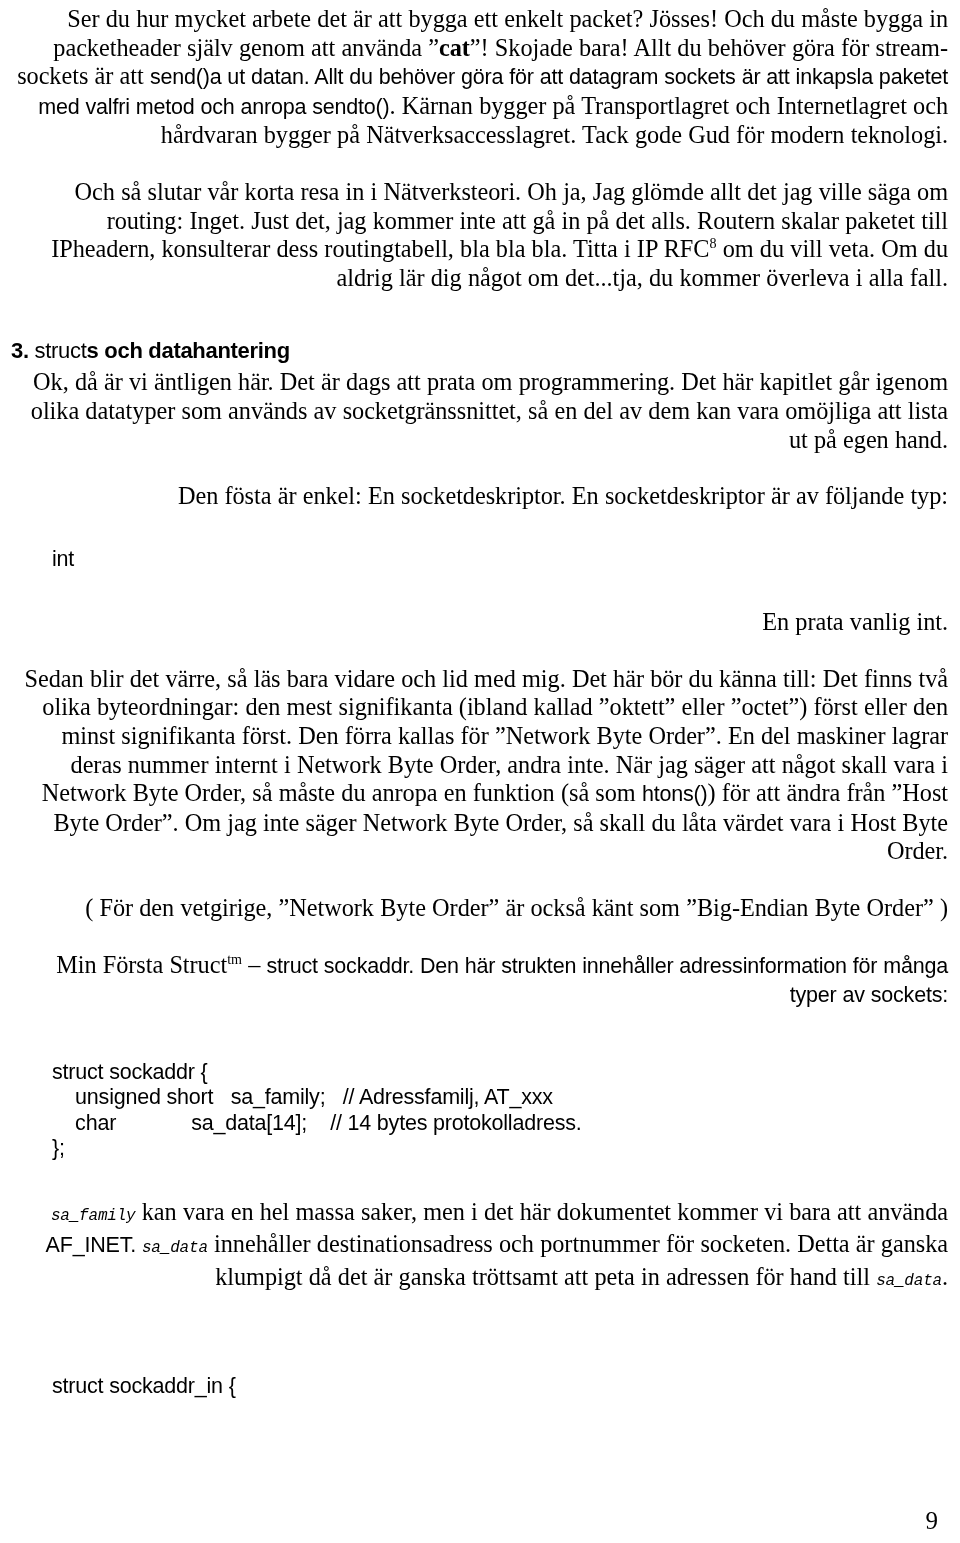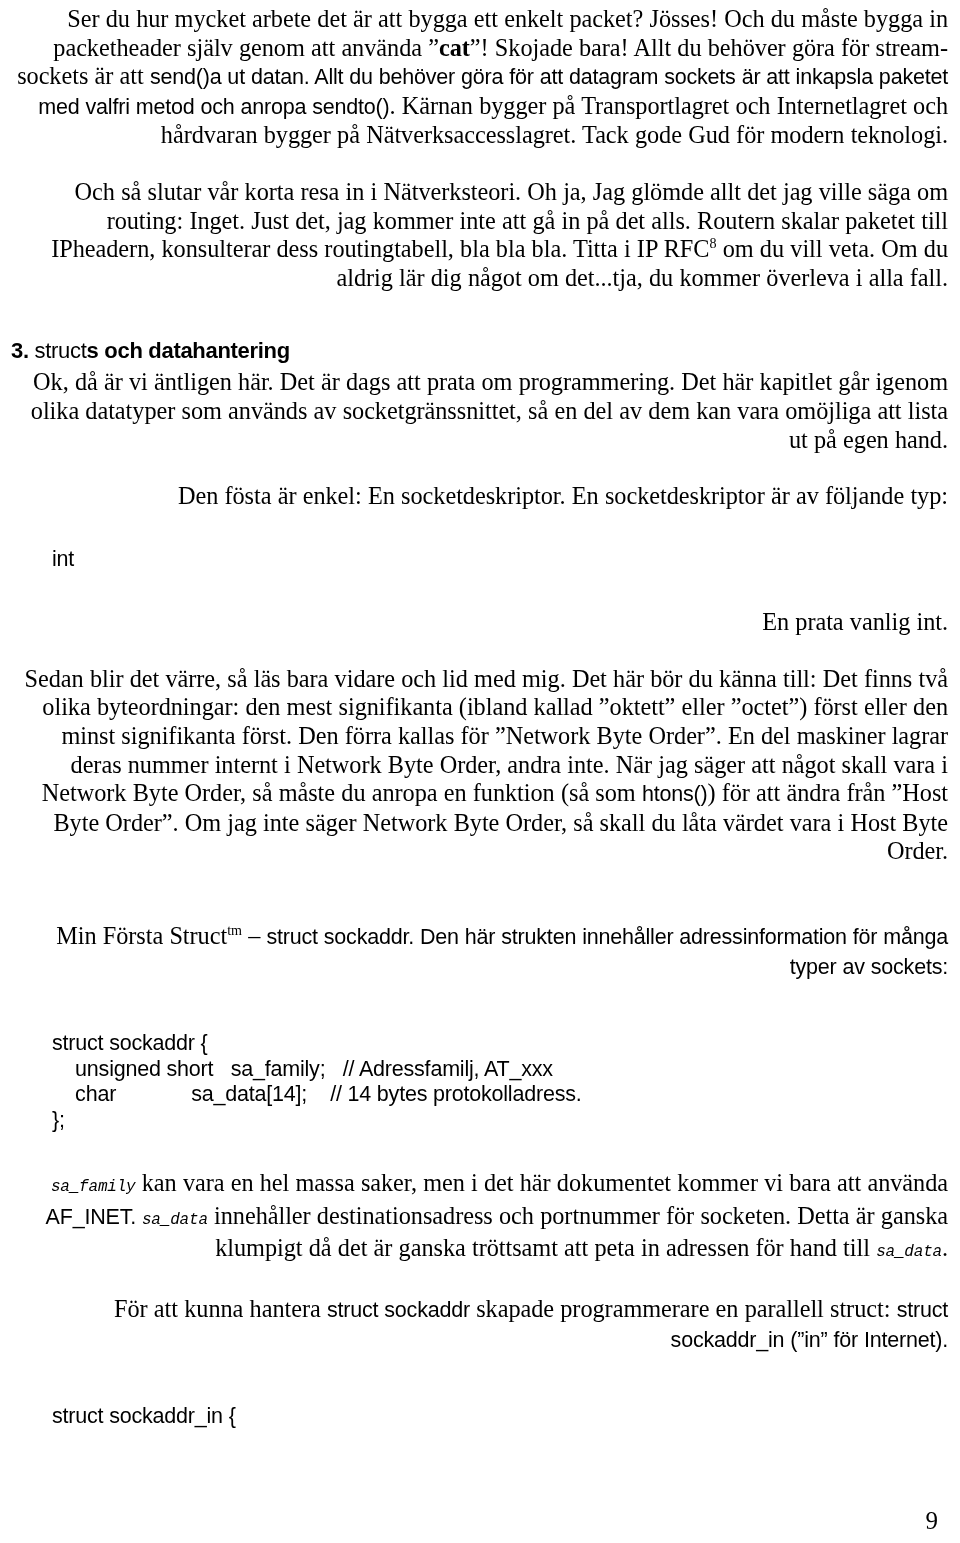--- a/index.html
+++ b/index.html
@@ -107,39 +107,39 @@
   <div class="spacer-md"></div>
 
   <p class="body-text">En prata vanlig int.</p>
 
   <div class="spacer-md"></div>
 
   <p class="body-text"><span>Sedan blir det värre, så läs bara vidare och lid med mig. Det här bör du känna till: Det finns två olika byteordningar: den mest signifikanta (ibland kallad ”oktett” eller ”octet”) först eller den minst signifikanta först. Den förra kallas för ”Network Byte Order”. En del maskiner lagrar deras nummer internt i Network Byte Order, andra inte. När jag säger att något skall vara i Network Byte Order, så måste du anropa en funktion (så som </span><span class="code-inline">htons()</span><span>) för att ändra från ”Host Byte Order”. Om jag inte säger Network Byte Order, så skall du låta värdet vara i Host Byte Order.</span></p>
 
   <div class="spacer-md"></div>
 
+  <p class="body-text">( För den vetgirige, ”Network Byte Order” är också känt som ”Big-Endian Byte Order” )</p>
 
   <div class="spacer-md"></div>
 
   <p class="body-text"><span>Min Första Struct</span><sup class="sup">tm</sup><span> – </span><span class="code-inline">struct sockaddr</span><span class="code-inline">. Den här strukten innehåller adressinformation för många typer av sockets:</span></p>
 
   <div class="spacer-lg"></div>
 
   <pre class="code-block indent-1">struct sockaddr {
     unsigned short   sa_family;   // Adressfamilj, AT_xxx
     char             sa_data[14];    // 14 bytes protokolladress.
 };</pre>
 
   <div class="spacer-md"></div>
 
   <p class="body-text"><span class="code-inline-i">sa_family</span><span> kan vara en hel massa saker, men i det här dokumentet kommer vi bara att använda </span><span class="code-inline">AF_INET</span><span class="code-inline">. </span><span class="code-inline-i">sa_data</span><span> innehåller destinationsadress och portnummer för socketen. Detta är ganska klumpigt då det är ganska tröttsamt att peta in adressen för hand till </span><span class="code-inline-i">sa_data</span><span>.</span></p>
 
   <div class="spacer-md"></div>
 
-  <p class="body-text"><span>För att kunna hantera </span><span class="code-inline">struct sockaddr</span><span> skapade programmerare en parallell struct: </span><span class="code-inline">struct sockaddr_in</span><span class="code-inline"> (”in” för Internet).</span></p>
 
   <div class="spacer-lg"></div>
 
   <pre class="code-block indent-1">struct sockaddr_in {</pre>
 
   <div class="page-number">9</div>
 
 </div>
 
 </body></html>

